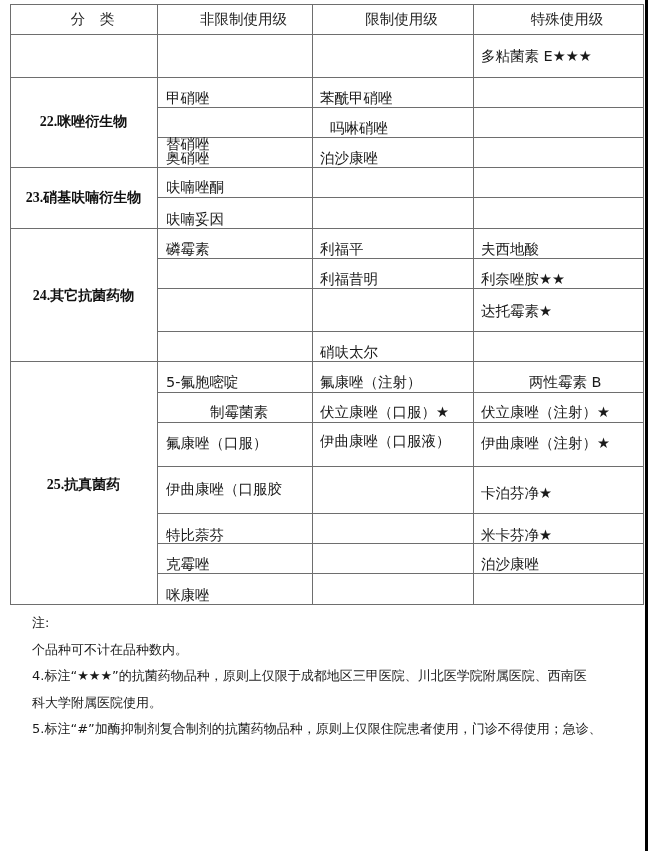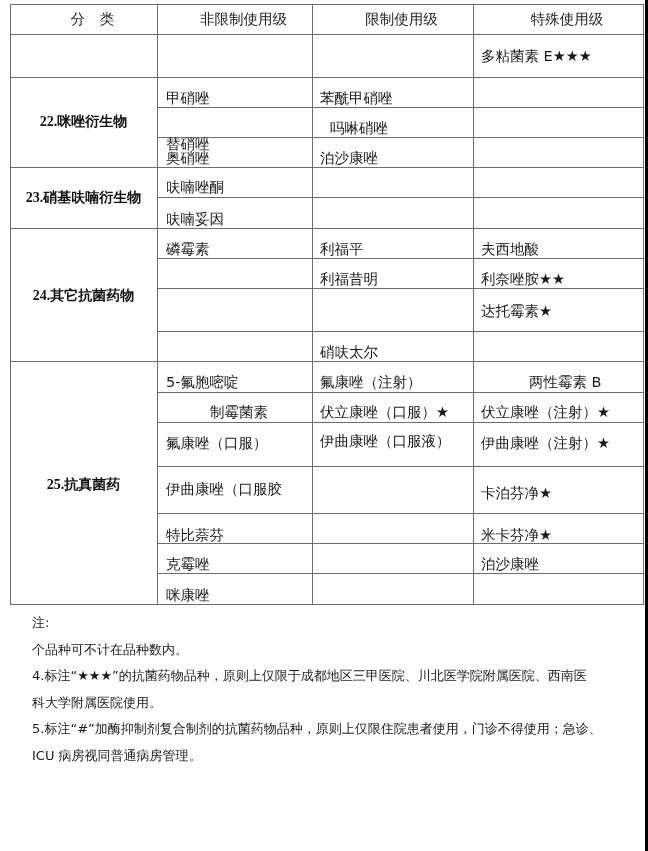--- a/index.html
+++ b/index.html
@@ -112,14 +112,13 @@
 
   <div class="cell" style="left:166px;top:586px;">咪康唑</div>
 </div>
 
 <div class="notes">
   <div class="note-line">注:</div>
   <div class="note-line">个品种可不计在品种数内。</div>
   <div class="note-line">4.标注“★★★”的抗菌药物品种，原则上仅限于成都地区三甲医院、川北医学院附属医院、西南医</div>
   <div class="note-line">科大学附属医院使用。</div>
   <div class="note-line">5.标注“#”加酶抑制剂复合制剂的抗菌药物品种，原则上仅限住院患者使用，门诊不得使用；急诊、</div>
-  <div class="note-line">ICU 病房视同普通病房管理。</div>
 </div>
 
 </body></html>

